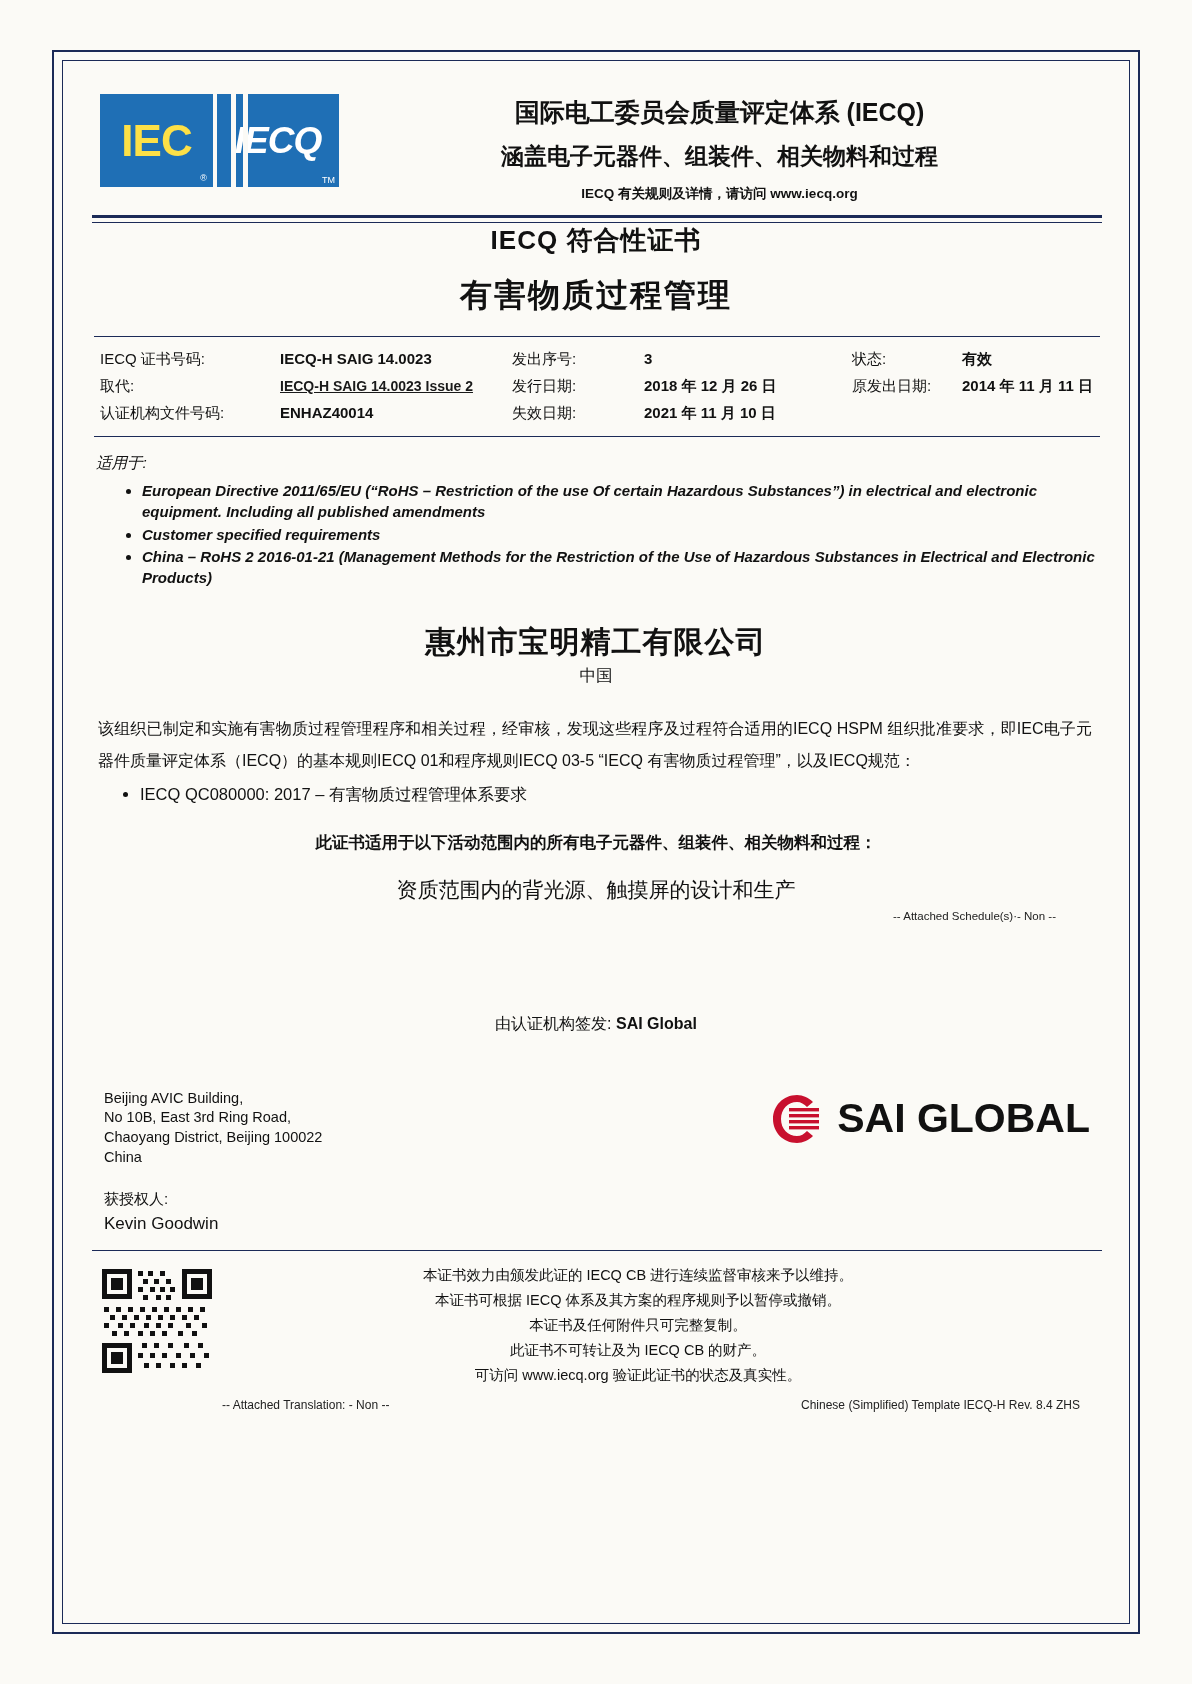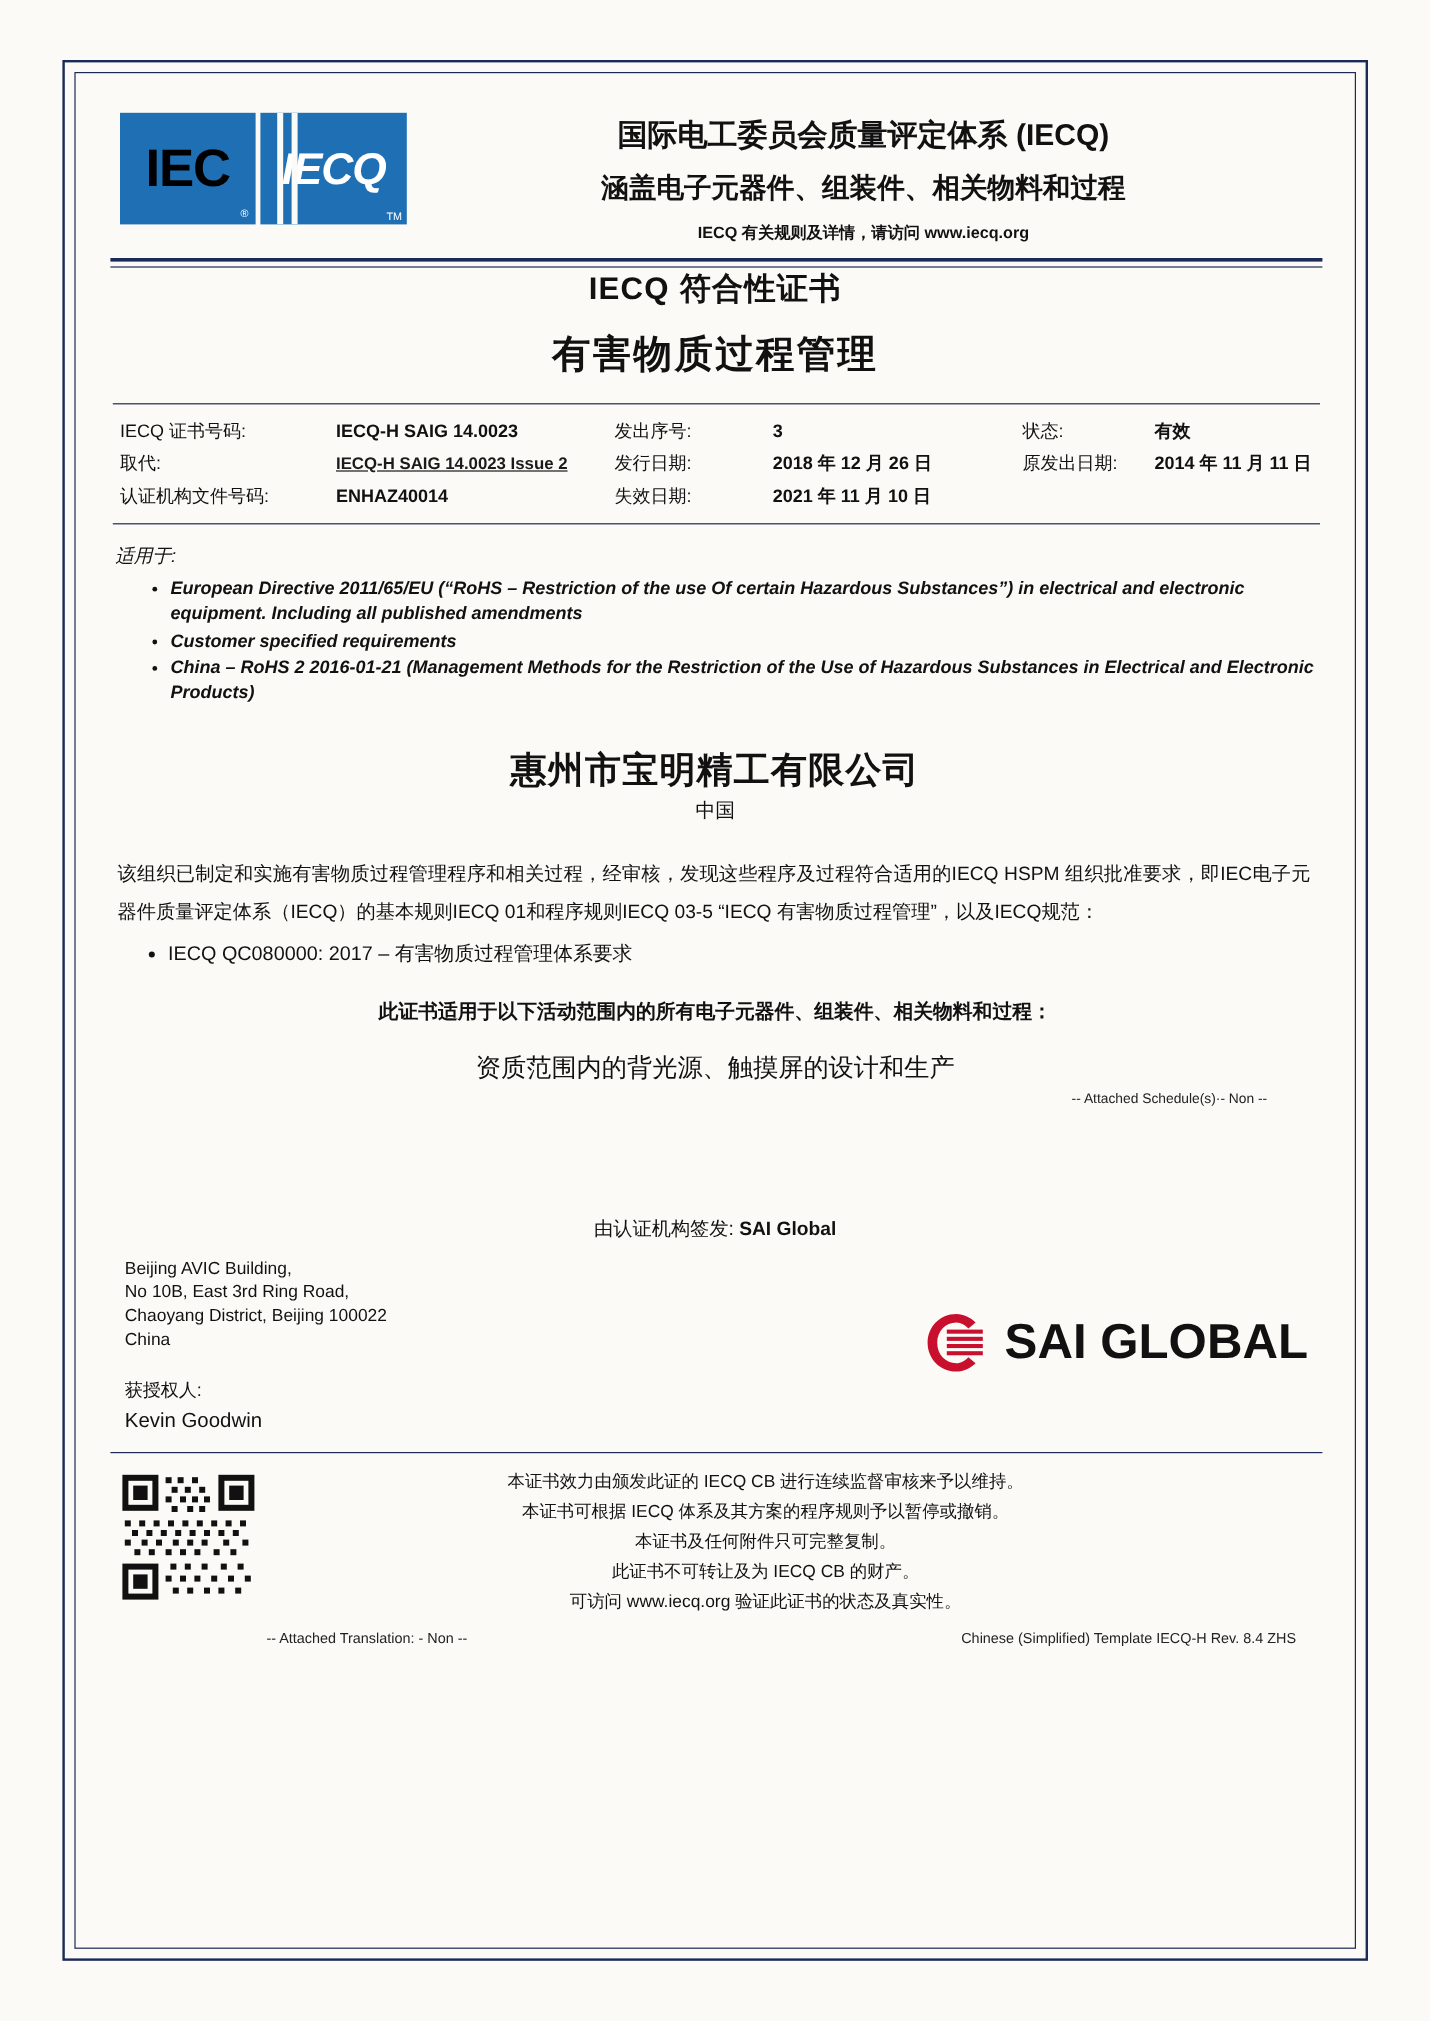--- a/index.html
+++ b/index.html
@@ -64,21 +64,21 @@
     position: relative;
     display: flex;
     align-items: center;
     justify-content: center;
   }
   .logo-iec .txt {
     font-family: "Liberation Sans", sans-serif;
     font-weight: bold;
     font-size: 44px;
     letter-spacing: -1px;
-    color: #000000;
+    color: #fde047;
     line-height: 1;
   }
   .logo-iec .reg {
     position: absolute;
     right: 6px; bottom: 4px;
     font-size: 9px;
   }
   .logo-iecq {
     width: 122px; height: 93px;
     background: #1f6fb5;
@@ -264,20 +264,21 @@
   .sig-area {
     display: flex;
     align-items: flex-start;
     margin-top: 14px;
     padding: 0 30px 0 32px;
   }
   .sig-left {
     width: 430px;
     font-size: 14.5px;
     line-height: 1.35;
+    margin-top: 40px;
   }
   .auth-label {
     margin-top: 22px;
     font-size: 15px;
   }
   .auth-name {
     font-weight: normal;
     font-size: 17px;
     margin-top: 4px;
   }

